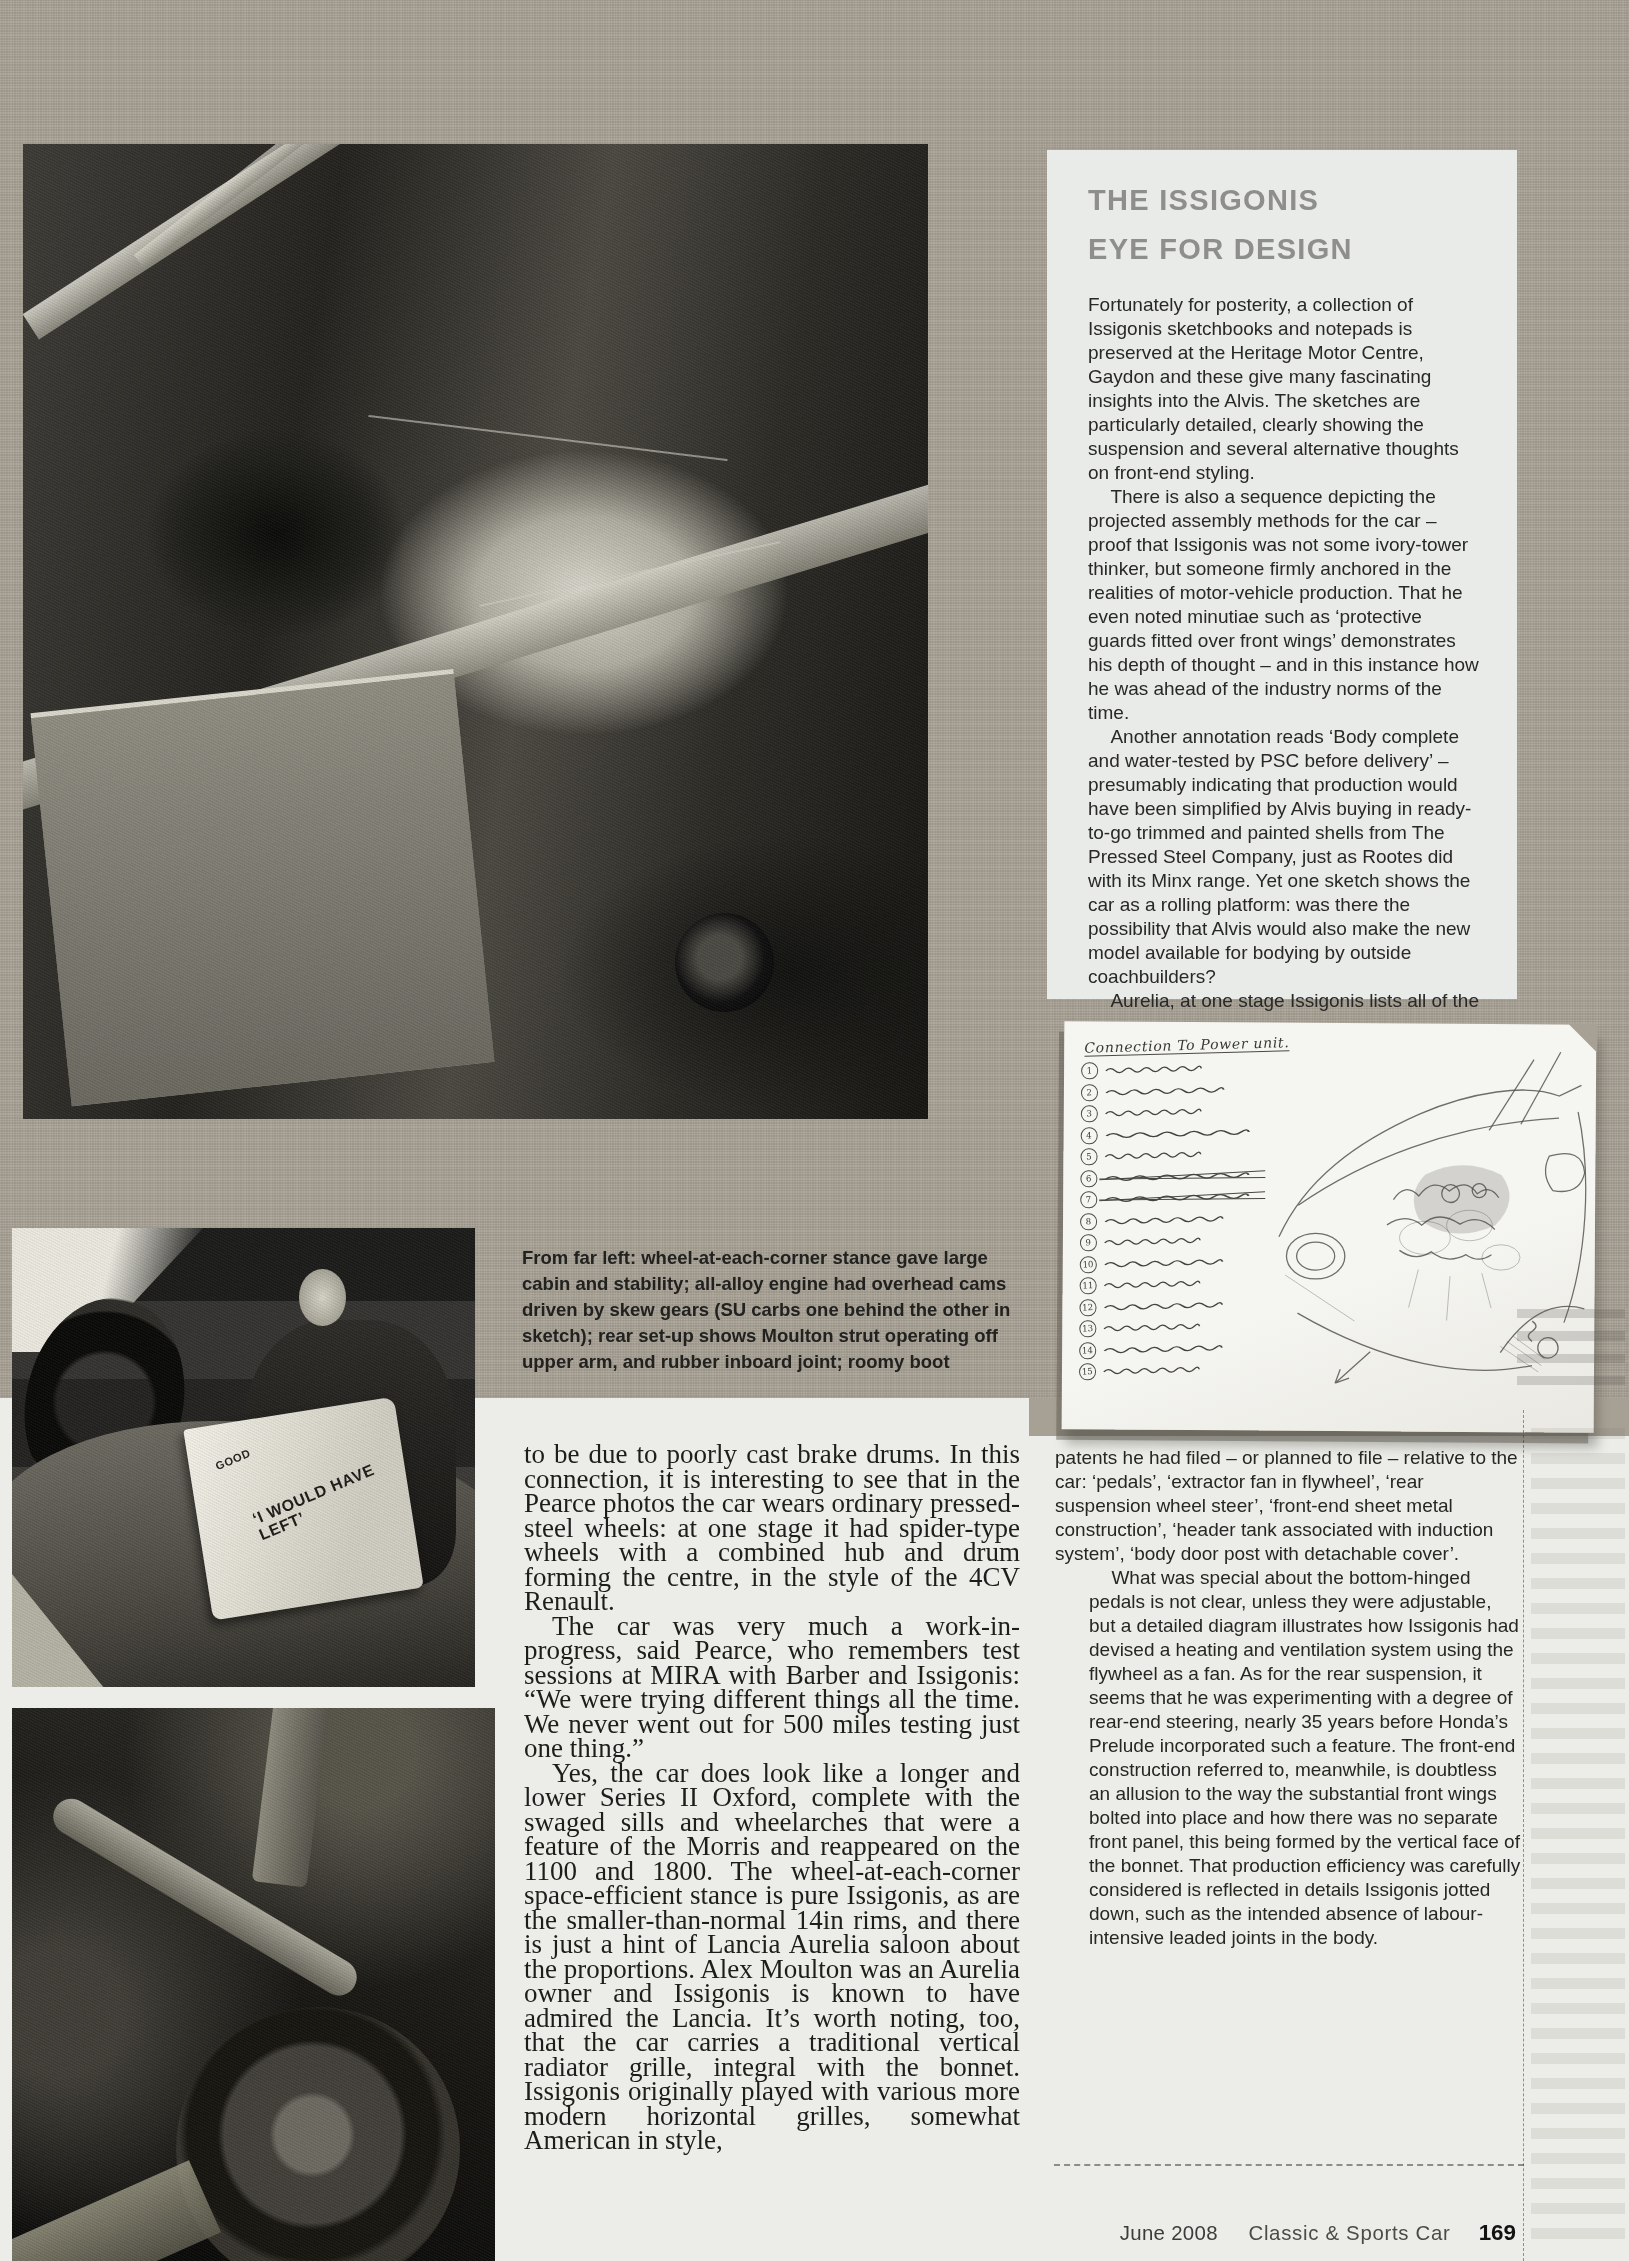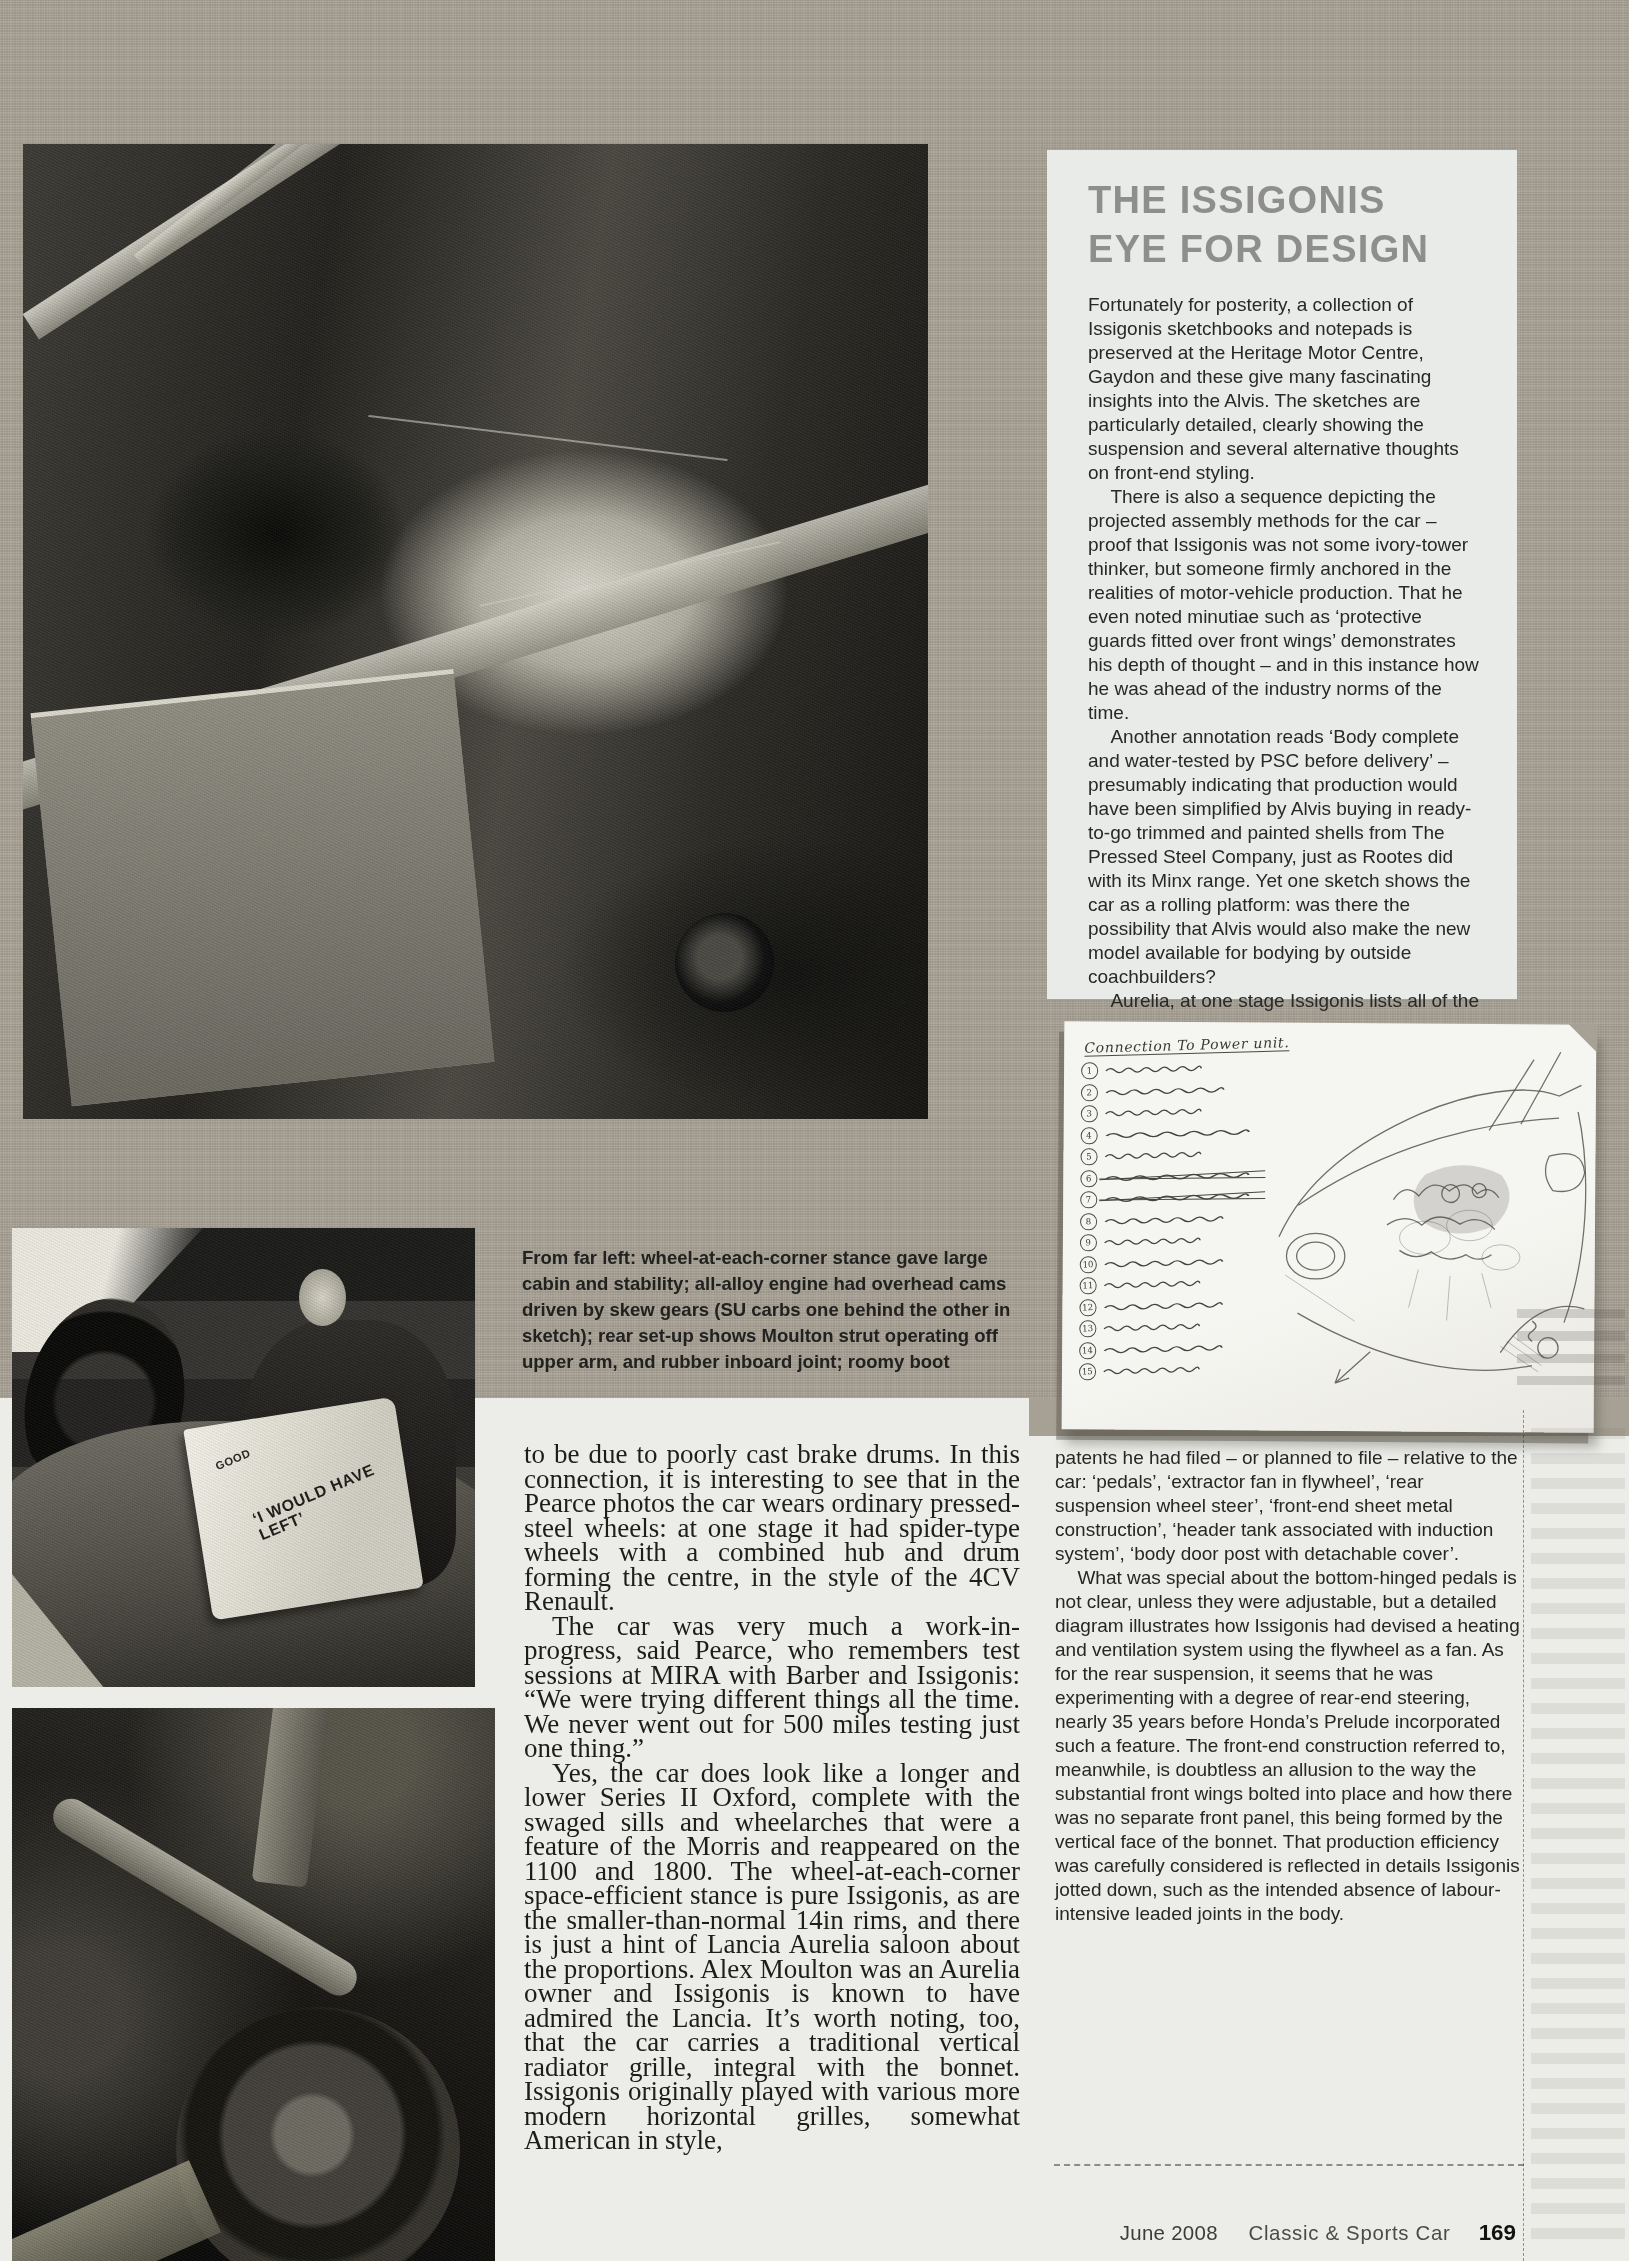--- a/index.html
+++ b/index.html
@@ -46,21 +46,21 @@
     radial-gradient(circle at 10% 55%,#3f3d36 0 12%,rgba(0,0,0,0) 45%),
     linear-gradient(200deg,#2c2b26,#151411 55%,#070706);}
   .bp-shaft{left:52%;top:-2%;width:55px;height:34%;background:linear-gradient(90deg,#8d8a7d,#55534a);transform:rotate(7deg);border-radius:6.6px;}
   .bp-arm{left:4%;top:31%;width:72%;height:36px;background:linear-gradient(#b7b4a7,#6e6b60);transform:rotate(31deg);border-radius:18.5px;opacity:.9;}
   .bp-drum{left:34%;top:54%;width:284px;height:284px;border-radius:50%;
     background:radial-gradient(circle at 48% 45%,#6c6960 0 17%,#413f38 20% 41%,#16150f 44% 58%,#34322b 62% 71%,#0b0a08 75%);}
   .bp-plank{left:-6%;bottom:-4%;width:48%;height:79px;background:linear-gradient(#96937f,#5e5c4e);transform:rotate(-24deg);opacity:.85;}
 
   
   .sidebar{left:1047px;top:150px;width:470px;height:849px;background:#e9ebe8;box-sizing:border-box;padding:26px 34px 0 41px;}
-  .sb-title{font-weight:bold;font-size:38px;line-height:49px;letter-spacing:1.3px;color:#8e8f8d;margin:0 0 18.5px 0;}
+  .sb-title{font-weight:bold;font-size:29px;line-height:49px;letter-spacing:1.3px;color:#8e8f8d;margin:0 0 18.5px 0;}
   .sb-text p{margin:0;font-size:19px;line-height:24px;color:#282826;}
   .sb-text p + p{text-indent:22.4px;}
 
   
   .sketch{left:1063px;top:1023px;width:532px;height:408px;transform:rotate(.4deg);
     background:linear-gradient(160deg,#f5f5f1 0 60%,#e9e8e2);box-shadow:-5.3px 10.6px 0 rgba(88,85,76,.45),4px 14.5px 12px rgba(58,56,50,.35);}
   .sketch:after{content:"";position:absolute;top:-1.3px;right:-1.3px;border-left:29px solid transparent;border-top:29px solid #a7a094;}
   .sk-head{display:inline-block;margin:14.5px 0 6.6px 20px;font-family:"DejaVu Serif",serif;font-style:italic;font-size:14px;letter-spacing:0.7px;color:#3a3933;border-bottom:1.3px solid #4a4942;transform:rotate(-2deg);}
   .sk-list{margin-left:17px;width:191px;}
   .sk-row{position:relative;display:flex;align-items:center;gap:6px;margin-bottom:5px;transform:rotate(-2deg);}
@@ -78,21 +78,21 @@
 
   
   .caption{left:522px;top:1245px;width:509px;font-weight:bold;font-size:18.5px;line-height:26px;color:#21211f;}
 
   
   .leftcol{left:524px;top:1442px;width:496px;font-family:"Liberation Serif",serif;font-size:27px;line-height:24.5px;color:#1d1d1b;text-align:justify;}
   .leftcol p{margin:0;}
   .leftcol p + p{text-indent:28px;}
   .rightcol{left:1055px;top:1446px;width:466px;font-size:19px;line-height:24px;color:#262624;}
   .rightcol p{margin:0;}
-  .rightcol p + p{text-indent:22.4px;}
+  .rightcol p + p{text-indent:22.4px;margin-left:34px;}
 
   
   .dashrule{left:1054px;top:2164px;width:470px;border-top:2px dashed rgba(62,62,58,.55);}
   .vdash{left:1523px;top:1410px;height:851px;border-left:1.3px dashed rgba(50,50,48,.5);}
   .ghost{left:1531px;top:1428px;width:94px;height:818px;opacity:.55;filter:blur(0.7px);
     background:repeating-linear-gradient(180deg,rgba(105,103,96,.22) 0 10.6px,rgba(0,0,0,0) 10.6px 25px);}
   .ghost2{left:1517px;top:1309px;width:108px;height:78px;opacity:.5;filter:blur(0.3px);
     background:repeating-linear-gradient(180deg,rgba(90,88,82,.45) 0 9.2px,rgba(0,0,0,0) 9.2px 22.4px);}
   .footer{left:857px;top:2220px;width:659px;text-align:right;padding-right:113px;box-sizing:content-box;font-size:20.4px;color:#3c3c3a;}
   .footer .issue{letter-spacing:0.3px;margin-left:36px;}

